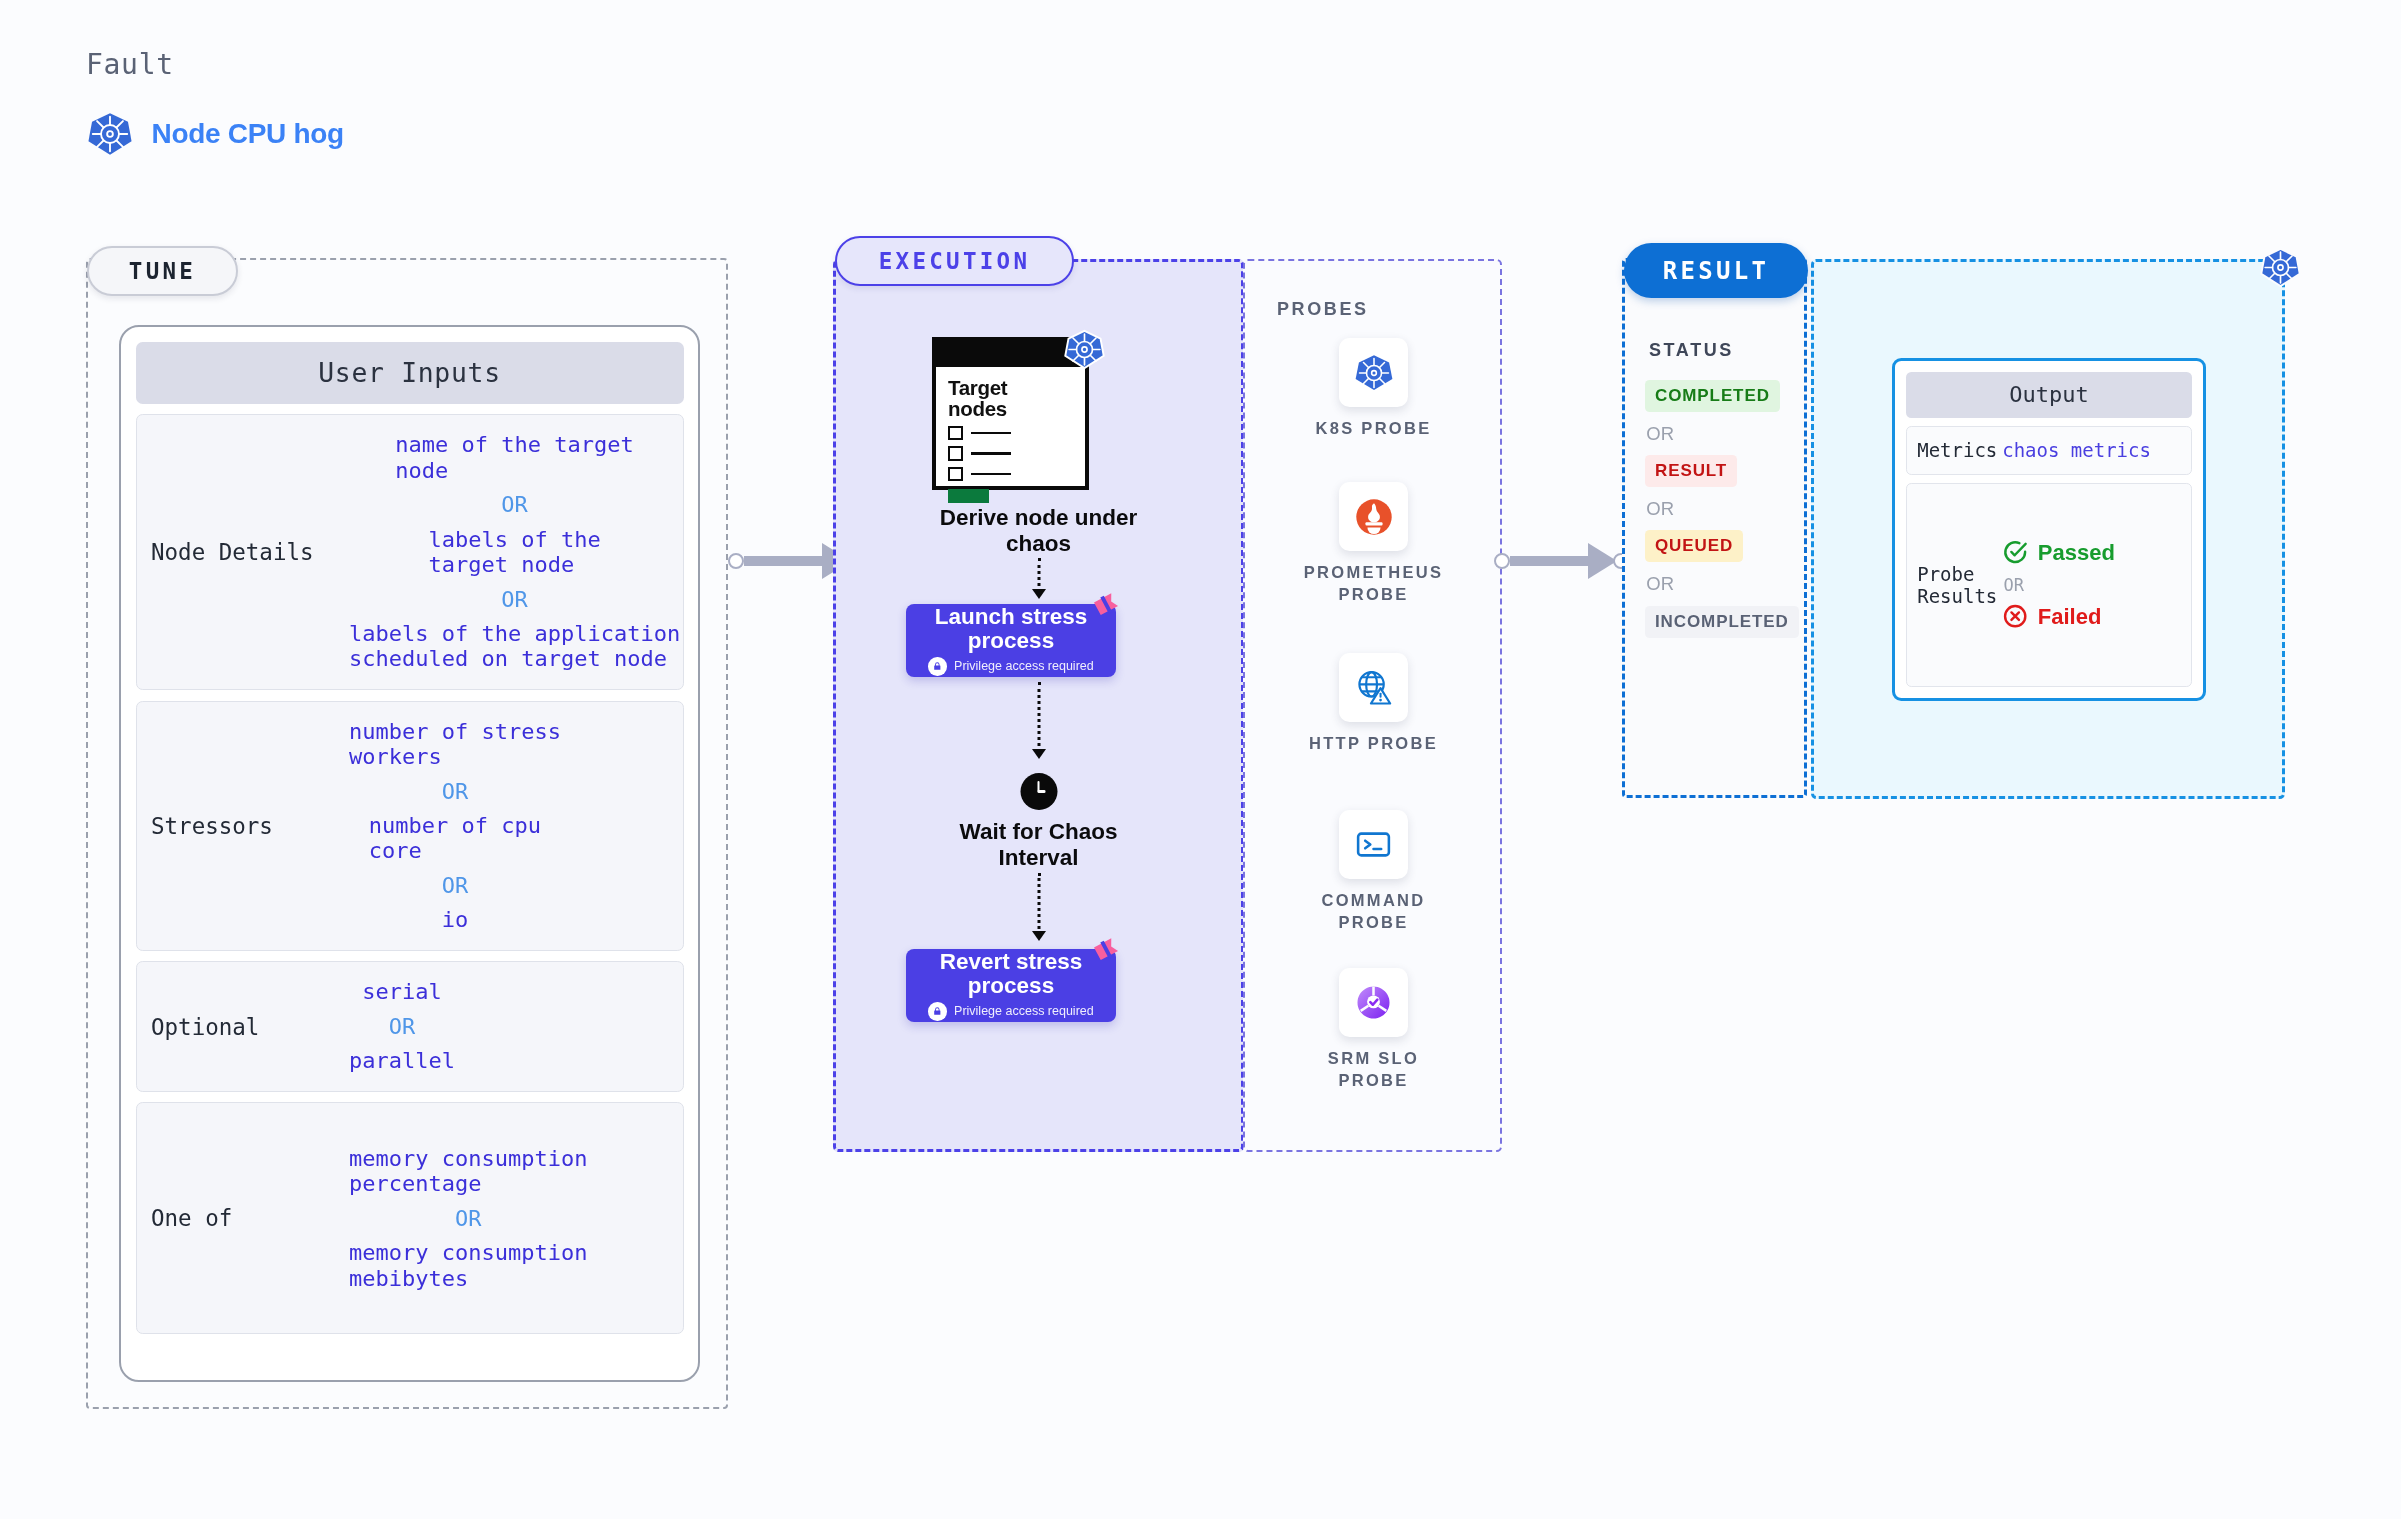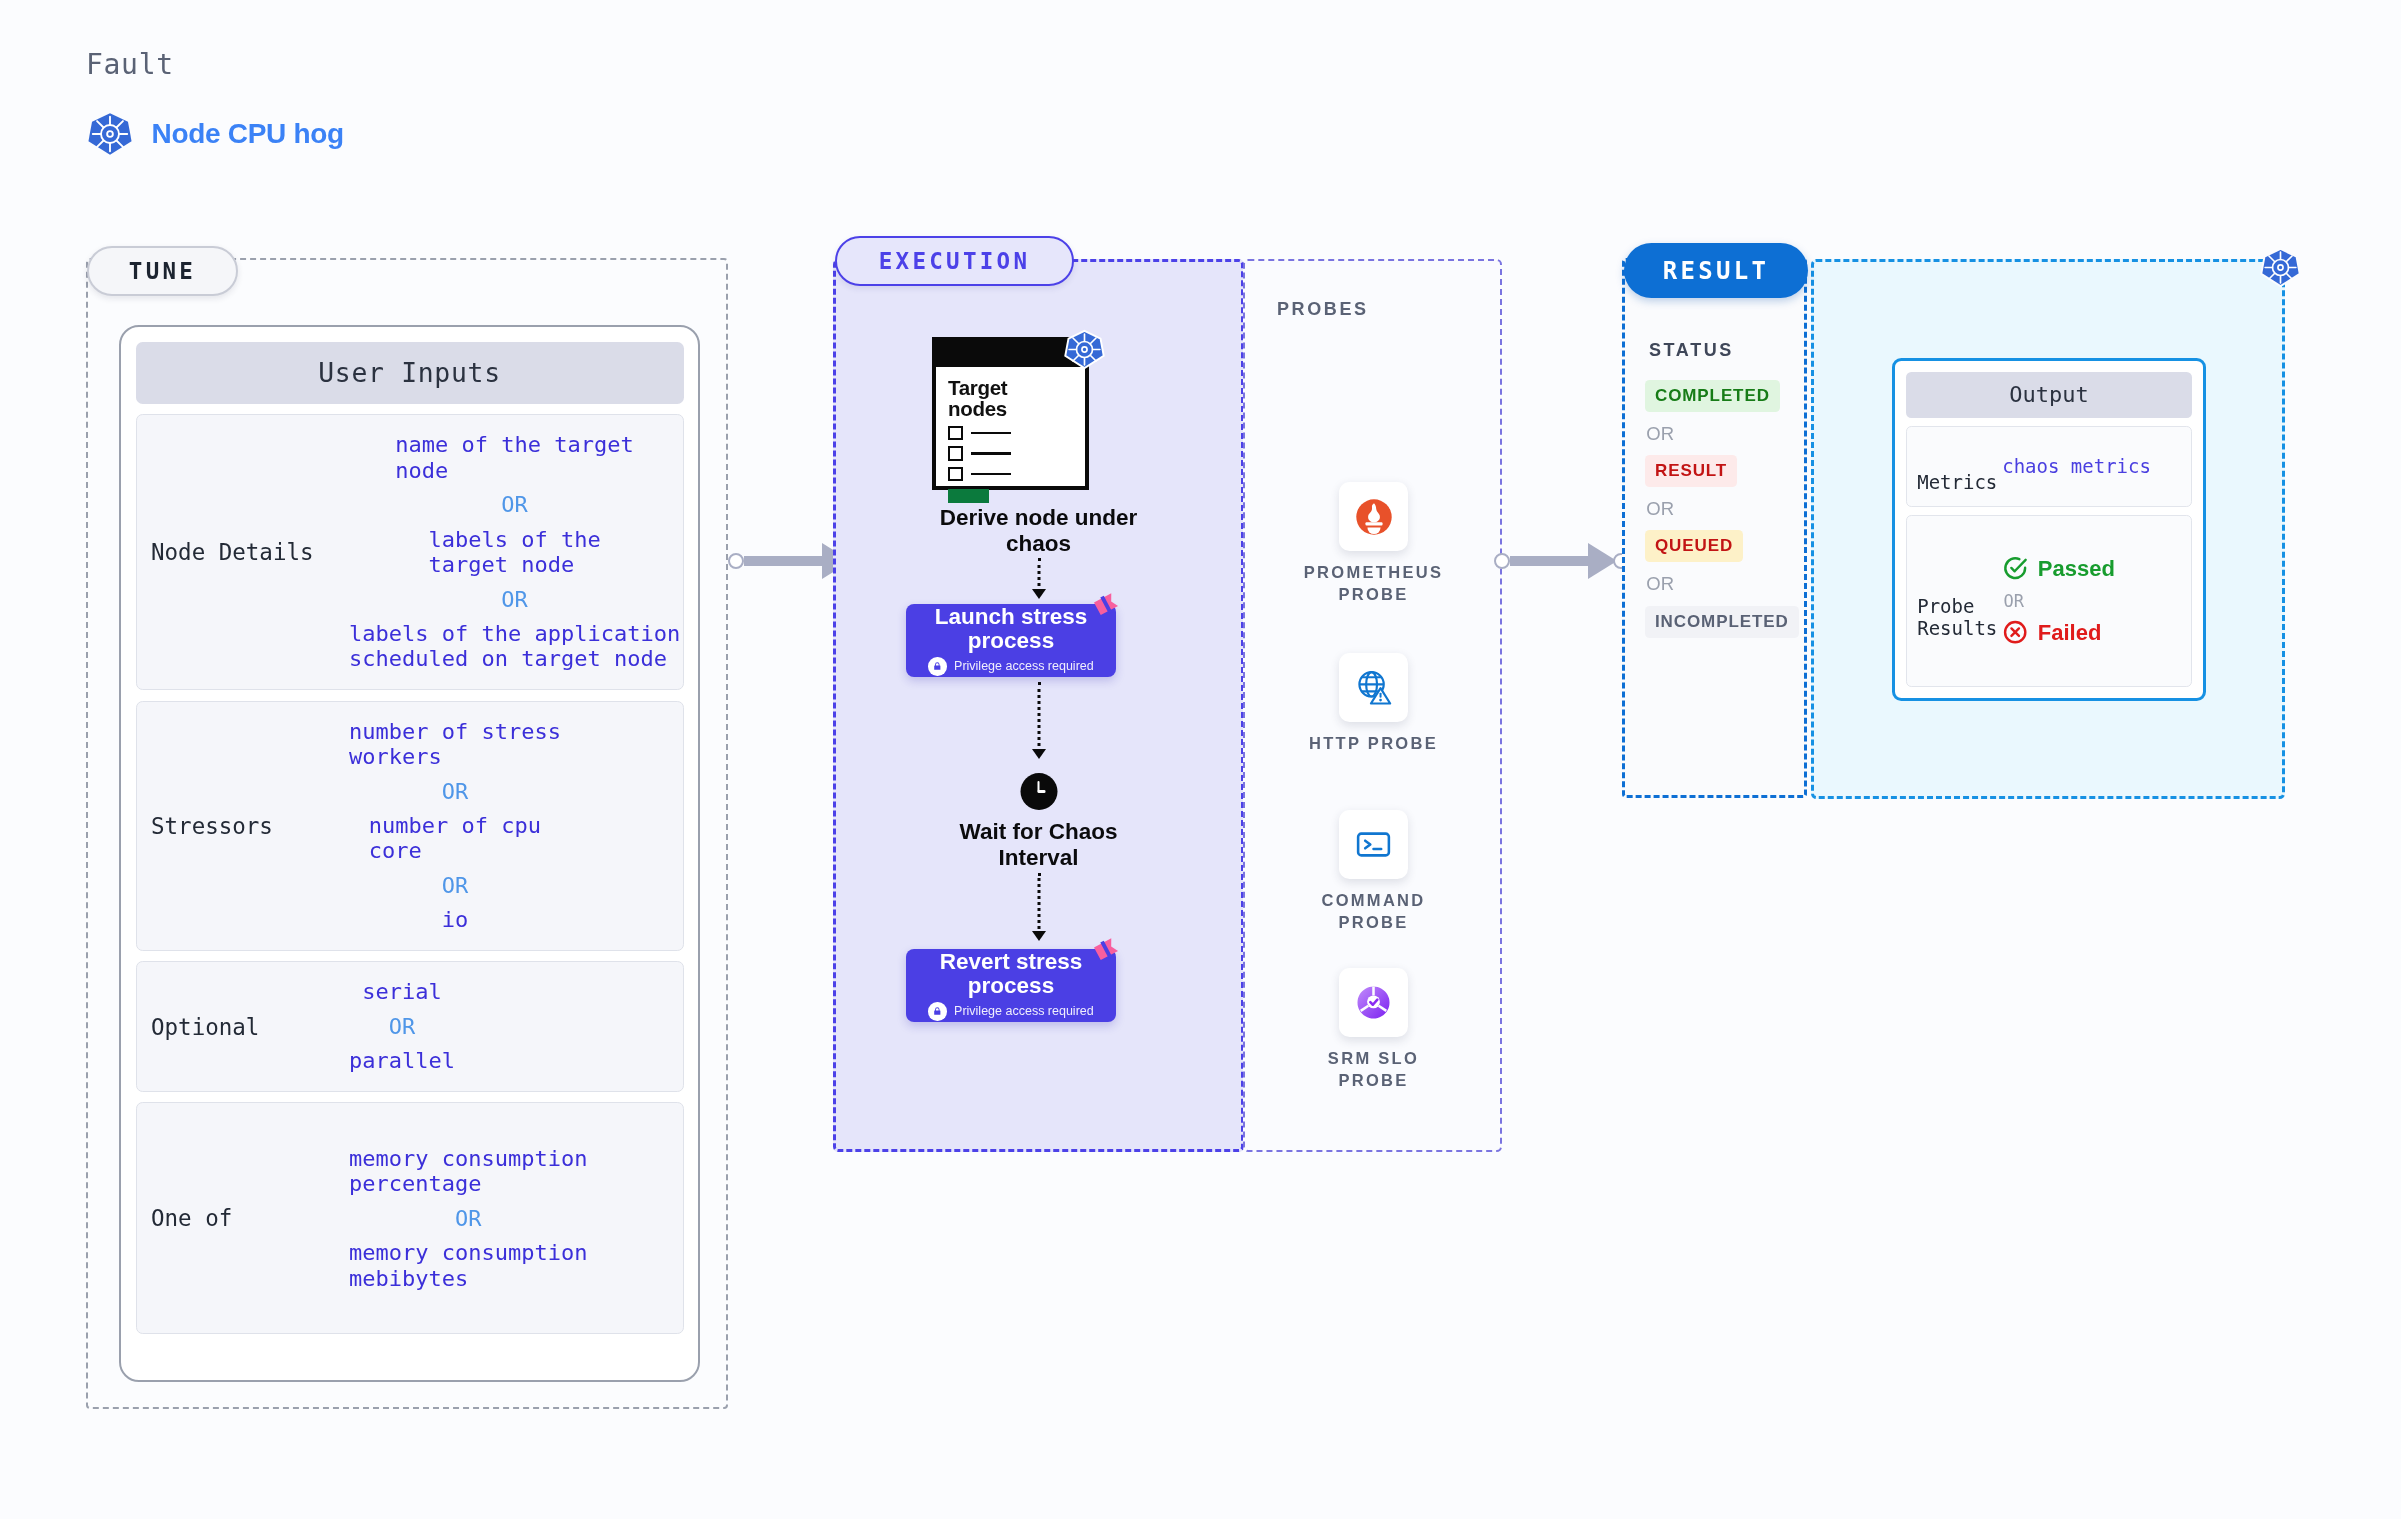--- a/index.html
+++ b/index.html
@@ -208,21 +208,21 @@
     height: 46px; background: #dadce8; border-radius: 5.3px;
     display: flex; align-items: center; justify-content: center;
     font-family: "DejaVu Sans Mono", monospace; font-size: 22px; color: #2b3240;
   }
   .out-sec {
     background: #fafbfd; border: 1.3px solid #e2e5ec; border-radius: 5.3px;
     display: flex; align-items: center; padding: 12px 0 12px 10.6px;
   }
   .out-label {
     width: 85px; flex: none; font-family: "DejaVu Sans Mono", monospace;
-    font-size: 19px; color: #232a36; line-height: 1.18; white-space: pre-line; margin-top: 32px;
+    font-size: 19px; color: #232a36; line-height: 1.18; white-space: pre-line;
   }
   .out-metric { font-family: "DejaVu Sans Mono", monospace; font-size: 19px; color: #4a3fe0; }
   .pr-row { display: flex; align-items: center; gap: 9.2px; }
   .pr-pass { font-size: 22px; font-weight: bold; color: #179c2e; }
   .pr-fail { font-size: 22px; font-weight: bold; color: #e01b1b; }
   .pr-or { font-family: "DejaVu Sans Mono", monospace; font-size: 17px; color: #9aa0ad; margin: 8px 0 8px 1.3px; }
   .out-sec-probe { flex: 1; align-items: center; }
 
   
   .conn { position: absolute; display: flex; align-items: center; }
@@ -414,20 +414,33 @@
             <path d="M10 6 L40 6 L34 17 L40 28 L10 28 Z" fill="#f85f9e"></path>
             <path d="M22 4 L28 4 L28 32 L22 32 Z" fill="#4b3fe4"></path>
           </g>
         </svg>
       </span>
     </div>
   </div>
 
   <div class="probes-title">PROBES</div>
 
+  <div class="probe-item" style="left:1294px; top:338px">
+    <div class="probe-tile">
+      <svg width="42" height="42" viewBox="0 0 64 64">
+        <path d="M32 5 55 16 60 41 32 58 4 41 9 16Z" fill="#3569d6"></path>
+        <g stroke="#fff" stroke-width="2.4" fill="none" stroke-linecap="round">
+          <circle cx="32" cy="32" r="11.5"></circle>
+            <circle cx="32" cy="32" r="3.6"></circle>
+          <path d="M32 20.5V10M32 43.5V54M20.5 32H10M43.5 32H54M24 24 16 16M40 40 48 48M40 24 48 16M24 40 16 48"></path>
+        </g>
+      </svg>
+    </div>
+    <div class="probe-label">K8S PROBE</div>
+  </div>
 
   <div class="probe-item" style="left:1294px; top:482px">
     <div class="probe-tile">
       <svg width="42" height="42" viewBox="0 0 64 64">
         <circle cx="32" cy="32" r="27" fill="#e8512a"></circle>
         <path d="M32 11c5 6 2 9 5 13 2 3 4 4 4 8 0 5-4 8-9 8s-9-3-9-8c0-6 6-7 6-13 0-3-1-5 3-8Z" fill="#fff"></path>
         <rect x="19" y="40" width="26" height="5" rx="1.6" fill="#fff"></rect>
         <path d="M22 48h20a10 10 0 0 1-20 0Z" fill="#fff"></path>
       </svg>
     </div>

